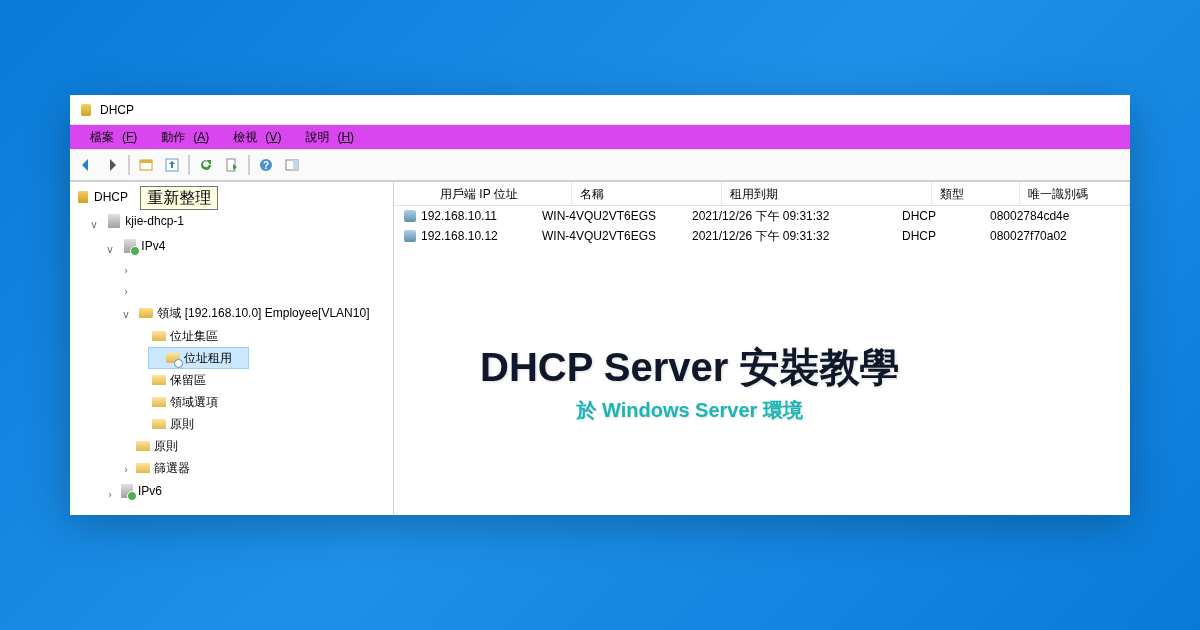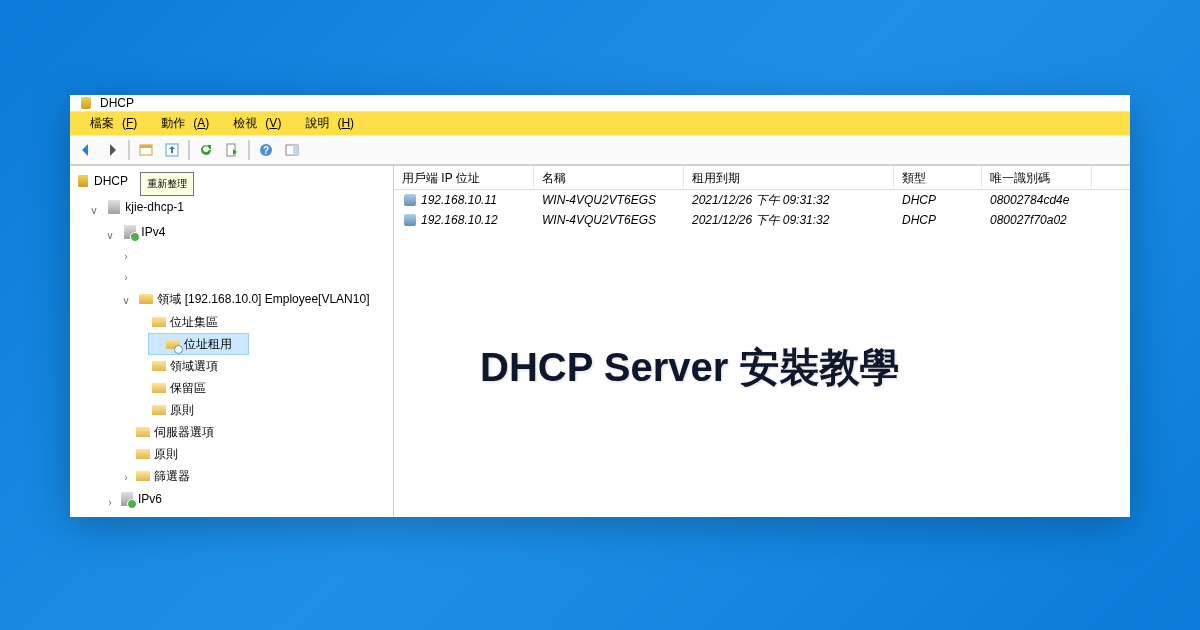--- a/index.html
+++ b/index.html
@@ -32,21 +32,21 @@
   border-bottom: 1px solid #e5e5e5;
 }
 .titlebar .app-icon { width: 16px; height: 16px; margin-right: 6px; display: inline-block; position: relative; }
 .titlebar .app-icon::before { content: ""; position: absolute; width: 10px; height: 12px; background: linear-gradient(#f0d060,#d0a020); border-radius: 2px; left: 3px; top: 2px; }
 .titlebar .title { font-size: 12px; color: #000; }
 .menubar {
   height: 24px;
   display: flex;
   align-items: flex-end;
   padding: 0 4px;
-  background: #fde047;
+  background: #d946ef;
 }
 .menubar span {
   padding: 3px 8px;
   cursor: default;
 }
 .menubar span u { text-decoration: underline; }
 .toolbar {
   height: 32px;
   display: flex;
   align-items: center;
@@ -102,21 +102,21 @@
 .tree .node.selected {
   background: #cce8ff;
   border: 1px solid #99d1ff;
   padding: 0 16px;
 }
 .tree .tooltip-box {
   display: inline-block;
   border: 1px solid #767676;
   background: #ffffe1;
   padding: 1px 6px;
-  font-size: 10px;
+  font-size: 16px;
   margin-left: 6px;
 }
 .ico { width: 16px; height: 16px; display: inline-flex; align-items: center; justify-content: center; }
 .ico-dhcp::before { content: ""; width: 10px; height: 12px; background: linear-gradient(#f0d060,#d0a020); border-radius: 1px; display: block; }
 .ico-server::before { content: ""; width: 12px; height: 14px; background: linear-gradient(#e0e0e0,#a0a0a0); border-radius: 1px; display: block; }
 .ico-ipv4 { position: relative; }
 .ico-ipv4::before { content: ""; width: 12px; height: 14px; background: linear-gradient(#e0e0e0,#a0a0a0); border-radius: 1px; display: block; }
 .ico-ipv4::after { content: ""; position: absolute; width: 8px; height: 8px; background: #4caf50; border-radius: 50%; right: -2px; bottom: -2px; border: 1px solid #fff; }
 .ico-scope::before { content: ""; width: 14px; height: 10px; background: linear-gradient(#ffe08a,#e0b040); border-radius: 1px; display: block; }
 .ico-folder::before { content: ""; width: 14px; height: 10px; background: linear-gradient(#ffe49a,#e0b852); border-radius: 1px 1px 0 0; display: block; }
@@ -127,40 +127,40 @@
   flex: 1;
   display: flex;
   flex-direction: column;
   background: #fff;
 }
 .list-header {
   display: flex;
   height: 24px;
   background: #fff;
   border-bottom: 1px solid #e0e0e0;
+  justify-content: flex-end;
 }
 .list-header .col {
   padding: 4px 8px;
   border-right: 1px solid #e8e8e8;
   font-size: 12px;
   color: #000;
 }
 .list-rows { flex: 1; }
 .list-row {
   display: flex;
   height: 20px;
   align-items: center;
 }
 .list-row .cell {
   padding: 2px 8px;
   font-size: 12px;
   display: flex;
   align-items: center;
   gap: 3px;
-  font-style: italic;
 }
 .ico-lease::before { content: ""; width: 12px; height: 12px; background: linear-gradient(#b0d0e8,#6090b0); border-radius: 2px; display: block; }
 .overlay-title {
   position: absolute;
   left: 480px;
   top: 340px;
   text-align: center;
   pointer-events: none;
 }
 .overlay-title .t1 {
@@ -281,36 +281,32 @@
                         <li><span class="exp"></span><span class="node">
                               <span class="ico ico-folder"></span>
                               <span>位址集區</span>
                             </span></li>
                         <li><span class="exp"></span><span class="node selected">
                               <span class="ico ico-folder-clock"></span>
                               <span>位址租用</span>
                             </span></li>
                         <li><span class="exp"></span><span class="node">
                               <span class="ico ico-folder"></span>
-                              <span>領域選項</span>
+                              <span>保留區</span>
                             </span></li>
                         <li><span class="exp"></span><span class="node">
                               <span class="ico ico-folder"></span>
-                              <span>保留區</span>
+                              <span>領域選項</span>
                             </span></li>
                         <li><span class="exp"></span><span class="node">
                               <span class="ico ico-folder"></span>
                               <span>原則</span>
                             </span></li>
                       </ul>
                     </li>
-                    <li><span class="exp"></span><span class="node">
-                          <span class="ico ico-folder"></span>
-                          <span>伺服器選項</span>
-                        </span></li>
                     <li><span class="exp"></span><span class="node">
                           <span class="ico ico-folder"></span>
                           <span>原則</span>
                         </span></li>
                     <li><span class="exp">›</span><span class="node">
                           <span class="ico ico-folder"></span>
                           <span>篩選器</span>
                         </span></li>
                   </ul>
                 </li>
@@ -354,13 +350,14 @@
           <div class="cell c3">DHCP</div>
           <div class="cell c4">080027f70a02</div>
         </div>
       </div>
     </div>
   </div>
 </div>
 
 <div class="overlay-title">
   <div class="t1">DHCP Server 安裝教學</div>
+  <div class="t2">於 Windows Server 環境</div>
 </div>
 
 </body></html>

